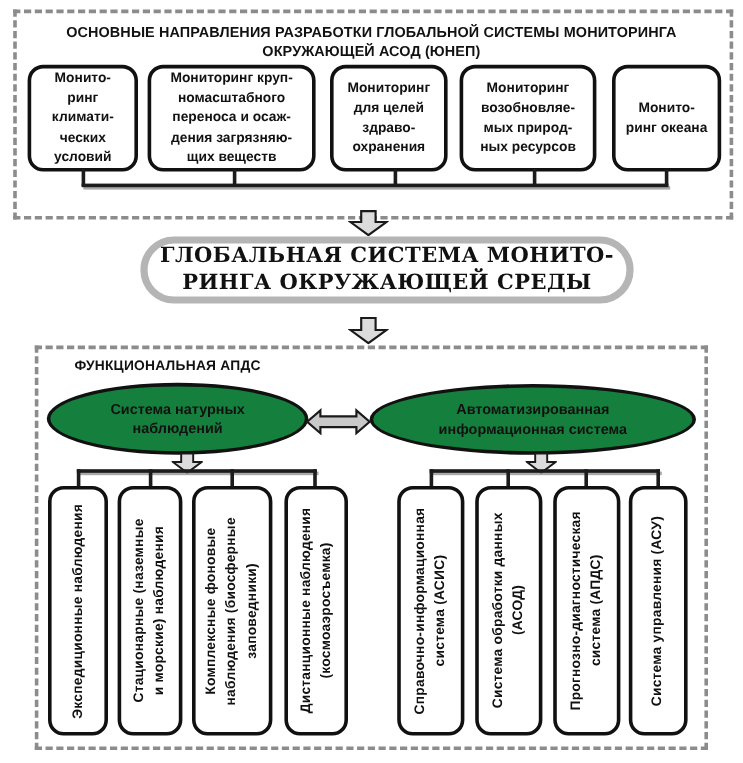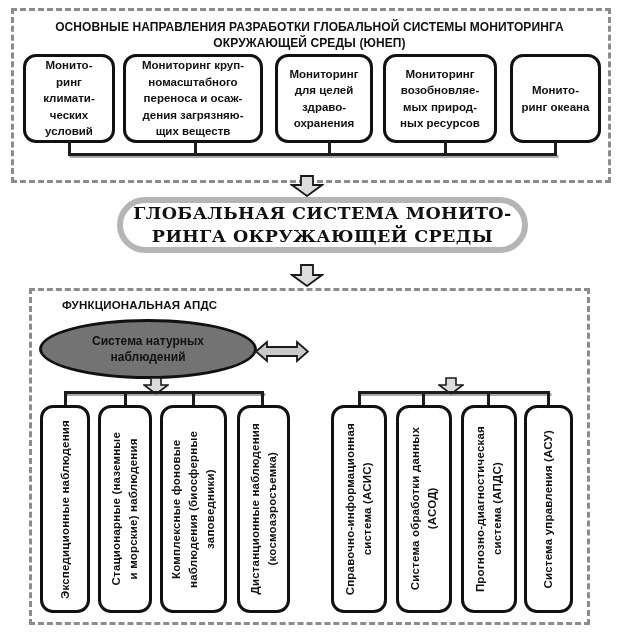--- a/index.html
+++ b/index.html
@@ -25,36 +25,36 @@
     white-space:pre-line;text-align:center;line-height:17px;letter-spacing:0.2px;
   }
   .conn{position:absolute;background:#1c1c1c;}
   .conn-h{box-shadow:1.5px 2px 0 rgba(140,140,140,0.75);}
   .capsule{
     position:absolute;box-sizing:border-box;border:6px solid #b5b5b5;border-radius:35px;background:#fff;
     display:flex;align-items:center;justify-content:center;text-align:center;
     font-family:"DejaVu Serif","Liberation Serif",serif;font-weight:bold;font-size:17.5px;line-height:1.33;letter-spacing:0.4px;
   }
   .ellipse{
-    position:absolute;box-sizing:border-box;border:3.5px solid #111;border-radius:50%;background:#737373;
+    position:absolute;box-sizing:border-box;border:3.5px solid #111;border-radius:50%;background:#15803d;
     display:flex;align-items:center;justify-content:center;text-align:center;
     font-weight:bold;font-size:12px;line-height:1.35;
   }
   .arrow{position:absolute;}
   .func-label{position:absolute;font-weight:bold;font-size:11.5px;letter-spacing:0.2px;}
 </style>
 </head>
 <body>
 
 <div id="stage">
 
   <div class="dashedbox" style="left:11px;top:8px;width:600px;height:175px;"></div>
 
   <div class="sec-title pre" style="top:20px;">ОСНОВНЫЕ НАПРАВЛЕНИЯ РАЗРАБОТКИ ГЛОБАЛЬНОЙ СИСТЕМЫ МОНИТОРИНГА
-ОКРУЖАЮЩЕЙ СРЕДЫ (ЮНЕП)</div>
+ОКРУЖАЮЩЕЙ АСОД (ЮНЕП)</div>
 
   <div class="rbox pre" style="left:23px;top:54px;width:92px;height:89px;">Монито-
 ринг
 климати-
 ческих
 условий</div>
   <div class="rbox pre" style="left:123px;top:54px;width:140px;height:89px;">Мониторинг круп-
 номасштабного
 переноса и осаж-
 дения загрязняю-
@@ -91,20 +91,22 @@
       <polygon points="11,1 23,1 23,11 32,11 17,22 2,11 11,11" fill="#dcdcdc" stroke="#1a1a1a" stroke-width="1.8" stroke-linejoin="miter"></polygon>
     </svg>
   </div>
 
   <div class="dashedbox" style="left:29px;top:288px;width:561px;height:337px;"></div>
 
   <div class="func-label" style="left:62px;top:299px;">ФУНКЦИОНАЛЬНАЯ АПДС</div>
 
   <div class="ellipse pre" style="left:39px;top:319px;width:218px;height:60px;">Система натурных
 наблюдений</div>
+  <div class="ellipse pre" style="left:308px;top:320px;width:272px;height:59px;">Автоматизированная
+информационная система</div>
 
   <div class="arrow" style="left:255px;top:340px;">
     <svg width="54" height="23" viewBox="0 0 54 23">
       <polygon points="1,11.5 12,2 12,7 42,7 42,2 53,11.5 42,21 42,16 12,16 12,21" fill="#c9c9c9" stroke="#1a1a1a" stroke-width="1.8" stroke-linejoin="miter"></polygon>
     </svg>
   </div>
 
   <div class="arrow" style="left:143px;top:377px;">
     <svg width="26" height="18" viewBox="0 0 26 18">
       <polygon points="8,1 18,1 18,8 25,8 13,17 1,8 8,8" fill="#dcdcdc" stroke="#1a1a1a" stroke-width="1.6" stroke-linejoin="miter"></polygon>

